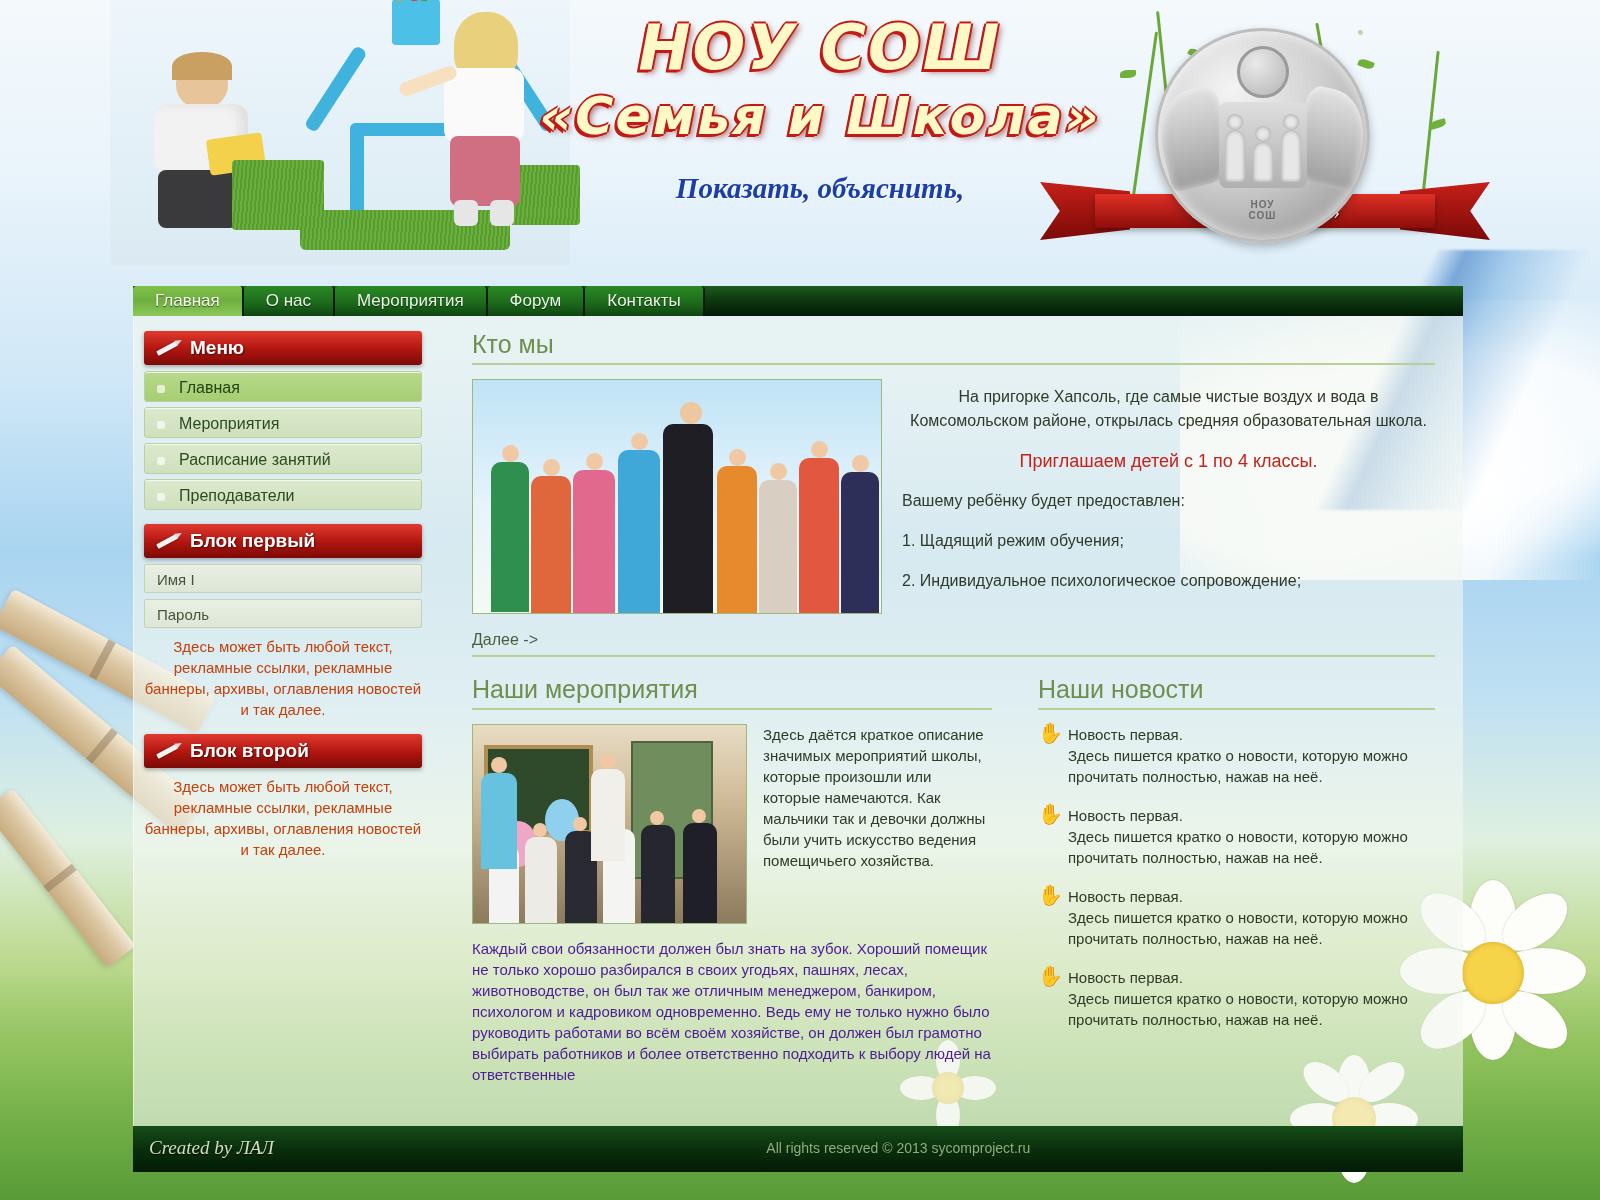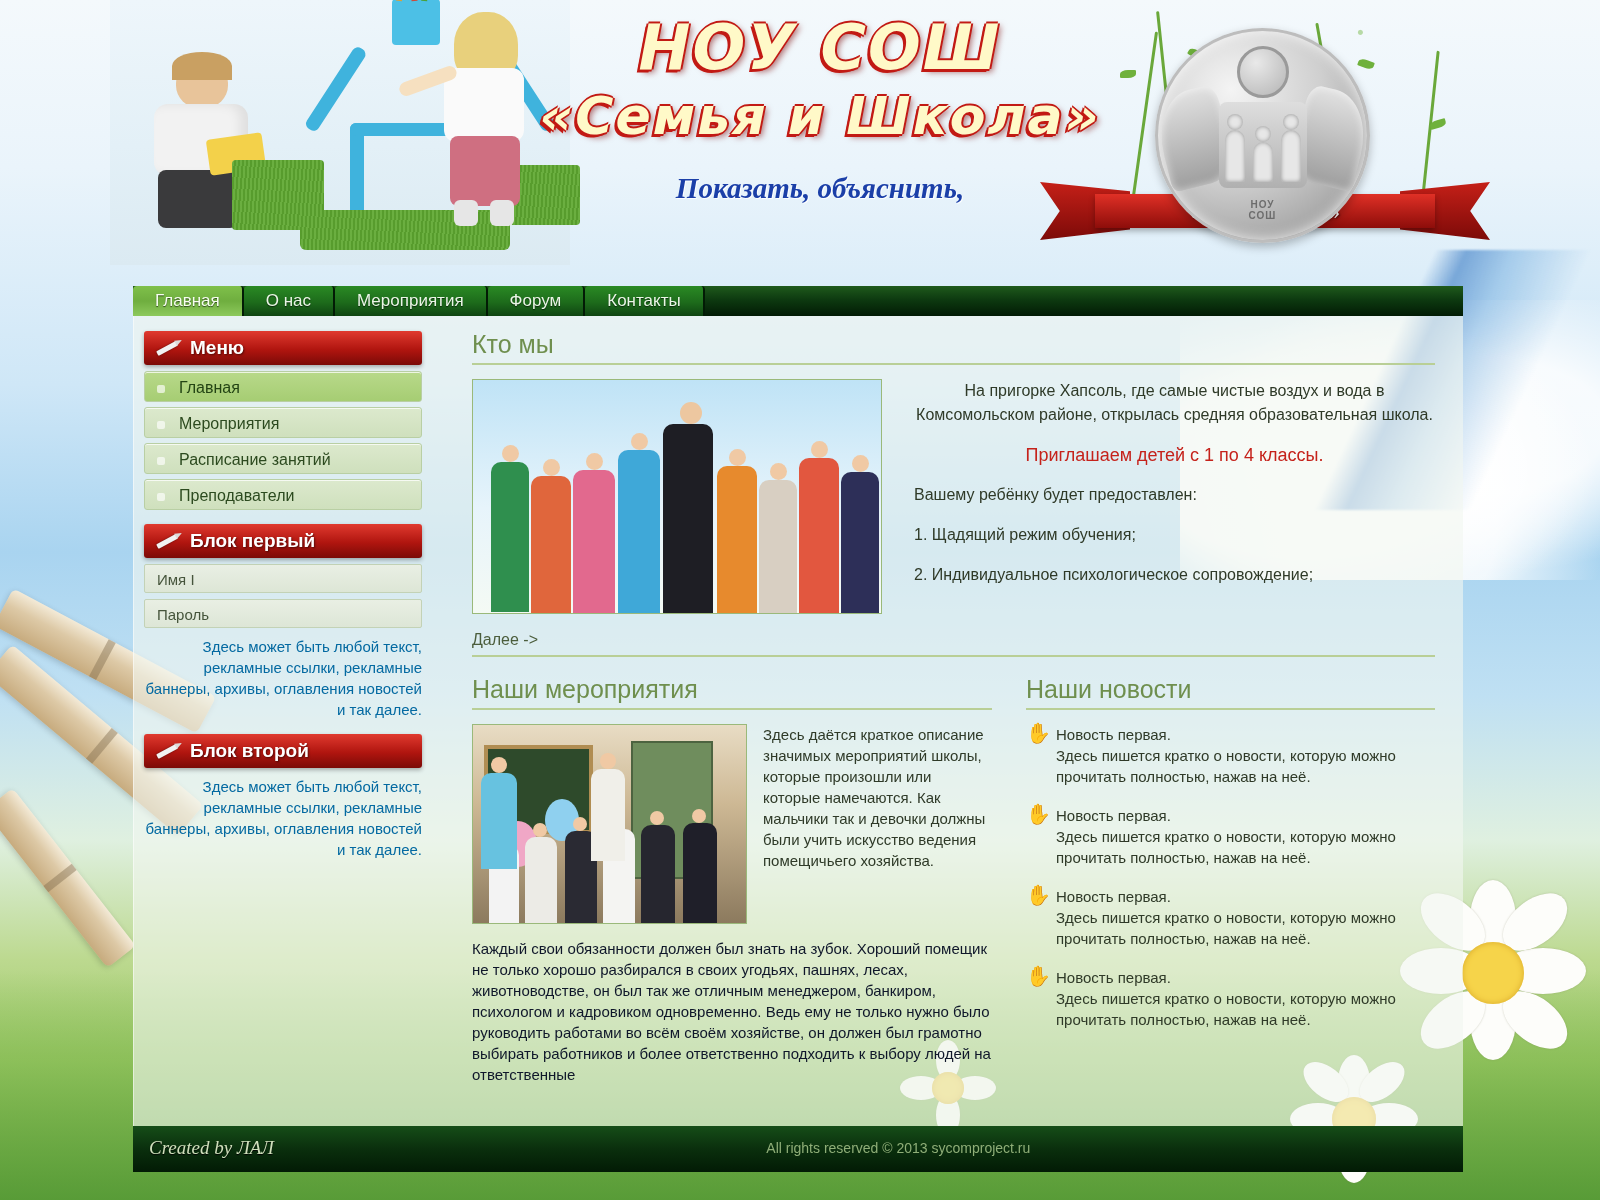--- a/index.html
+++ b/index.html
@@ -210,29 +210,29 @@
     border-radius:2px; background:rgba(255,255,255,.65); vertical-align:middle;
   }
 
   .field {
     height:29px; margin-top:6px; padding-left:12px;
     font-size:15px; color:#46553c; line-height:29px;
     background:linear-gradient(180deg,#e9efe4,#dde6d6);
     border:1px solid #c3d2b6; border-radius:2px;
   }
   .side-text {
-    margin-top:8px; font-size:15px; line-height:21px; color:#0369a1; text-align:right;
+    margin-top:8px; font-size:15px; line-height:21px; color:#c2410c; text-align:center;
   }
 
   
   .sec-title {
     font-family:"Liberation Sans",sans-serif; font-size:25px; color:#6f8f4e;
     padding-bottom:4px; border-bottom:2px solid #b9cf96; margin-bottom:14px;
   }
-  .who-row { display:flex; gap:32px; }
+  .who-row { display:flex; gap:20px;align-items:center; }
   .photo-1 {
     width:410px; height:235px; border:1px solid #9ab97a; background:#d9ecf7;
     position:relative; overflow:hidden; flex:none;
   }
   .photo-2 {
     width:275px; height:200px; border:1px solid #9ab97a; background:#cfd9c8;
     position:relative; overflow:hidden; flex:none;
   }
   .sky { position:absolute; inset:0; background:linear-gradient(180deg,#bfe3f6 0%, #e7f4fb 55%, #f4faf4 100%); }
   .child { position:absolute; bottom:0; border-radius:10px 10px 0 0; }
@@ -245,26 +245,26 @@
   .who-text { flex:1; font-size:16px; line-height:24px; color:#2f3a28; }
   .who-text p { margin:0 0 16px 0; }
   .who-text .center { text-align:center; }
   .who-text .invite { color:#c5221b; font-size:18px; text-align:center; font-weight:500; }
   .more-link {
     display:inline-block; margin-top:17px; font-size:16px; color:#4b5d3c; text-decoration:none;
     border-bottom:0;
   }
   .hr-green { border:0; border-top:2px solid #b9cf96; margin:6px 0 18px 0; }
 
-  .bottom-row { display:flex; gap:34px; }
+  .bottom-row { display:flex; gap:46px; }
   .col-events { width:520px; flex:none; }
   .col-news { flex:1; }
   .events-flow { display:flex; gap:16px; }
   .events-text { font-size:15px; line-height:21px; color:#2f3a28; }
-  .events-body { margin-top:14px; font-size:15px; line-height:21px; color:#0f172a; }
+  .events-body { margin-top:14px; font-size:15px; line-height:21px; color:#4c1d95; }
 
   .news-item { display:flex; gap:10px; margin-bottom:18px; }
   .hand-icon { width:20px; flex:none; color:#7bbf3e; font-size:20px; line-height:18px; }
   .news-text { font-size:15px; line-height:21px; color:#2f3a28; }
 
   
   .footer {
     position:absolute; left:133px; top:1126px; width:1330px; height:46px;
     background:linear-gradient(180deg,#164d18 0%, #0a2f0d 50%, #021b05 100%);
     color:#cfe3bf;

